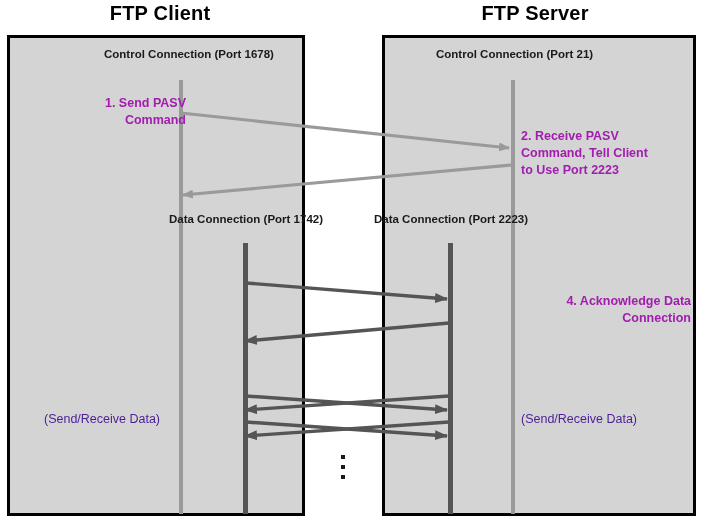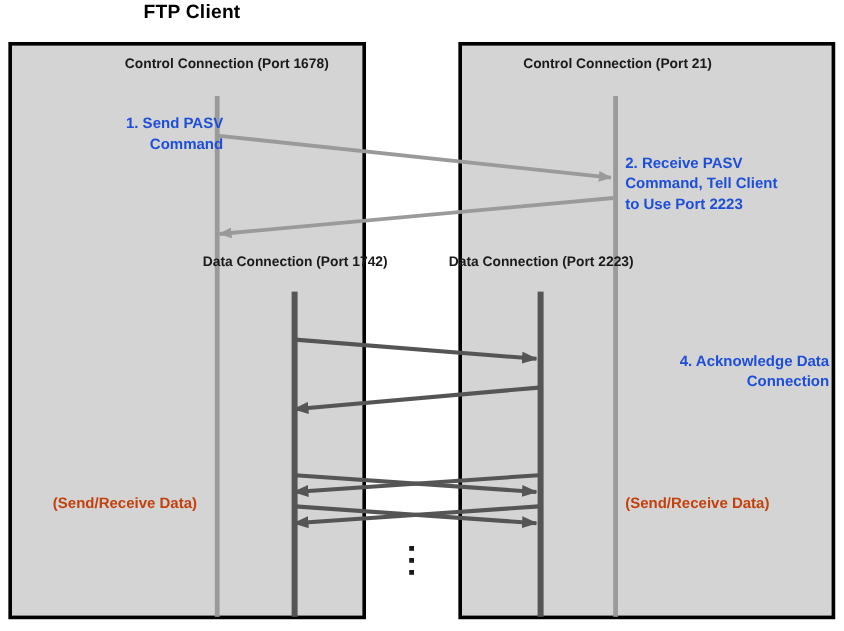--- a/index.html
+++ b/index.html
@@ -17,21 +17,21 @@
   }
   #stage {
     position: absolute;
     left: 0; top: 0;
     width: 703px;
     height: 526px;
   }
   .title {
     position: absolute;
     top: 2px;
-    font-size: 16px;
+    font-size: 20px;
     font-weight: bold;
     color: #000;
     text-align: center;
     letter-spacing: 0.2px;
     white-space: nowrap;
   }
   #title-client { left: 70px; width: 180px; }
   #title-server { left: 445px; width: 180px; }
 
   .panel {
@@ -69,34 +69,34 @@
   }
   #lbl-client-control { left: 104px; top: 47px; width: 152px; }
   #lbl-server-control { left: 436px; top: 47px; width: 152px; }
   #lbl-client-data    { left: 169px; top: 212px; width: 150px; }
   #lbl-server-data    { left: 374px; top: 212px; width: 150px; }
 
   .step {
     position: absolute;
     font-size: 12.5px;
     font-weight: bold;
-    color: #1d4ed8;
+    color: #a21caf;
     line-height: 17px;
     white-space: pre-line;
   }
   #step-1 { left: 70px;  top: 95px;  width: 116px; text-align: right; }
   #step-2 { left: 521px; top: 128px; width: 170px; text-align: left; }
   #step-3 { left: 16px;  top: 260px; width: 164px; text-align: right; }
   #step-4 { left: 521px; top: 293px; width: 170px; text-align: right; }
 
   .data-note {
     position: absolute;
     font-size: 12.5px;
-    font-weight: bold;
-    color: #c2410c;
+    font-weight: normal;
+    color: #4c1d95;
     white-space: nowrap;
   }
   #note-client { left: 44px;  top: 412px; }
   #note-server { left: 521px; top: 412px; }
 
   .ellipsis {
     position: absolute;
     left: 341px;
     top: 455px;
     width: 8px;
@@ -117,20 +117,21 @@
     height: 526px;
     pointer-events: none;
   }
 </style>
 </head>
 <body>
 
 <div id="stage">
 
   <div class="title" id="title-client">FTP Client</div>
+  <div class="title" id="title-server">FTP Server</div>
 
   <div class="panel" id="panel-client"></div>
   <div class="panel" id="panel-server"></div>
 
   <div class="lifeline control" id="ll-client-control"></div>
   <div class="lifeline control" id="ll-server-control"></div>
   <div class="lifeline data" id="ll-client-data"></div>
   <div class="lifeline data" id="ll-server-data"></div>
 
   <div class="conn-label" id="lbl-client-control">Control Connection

